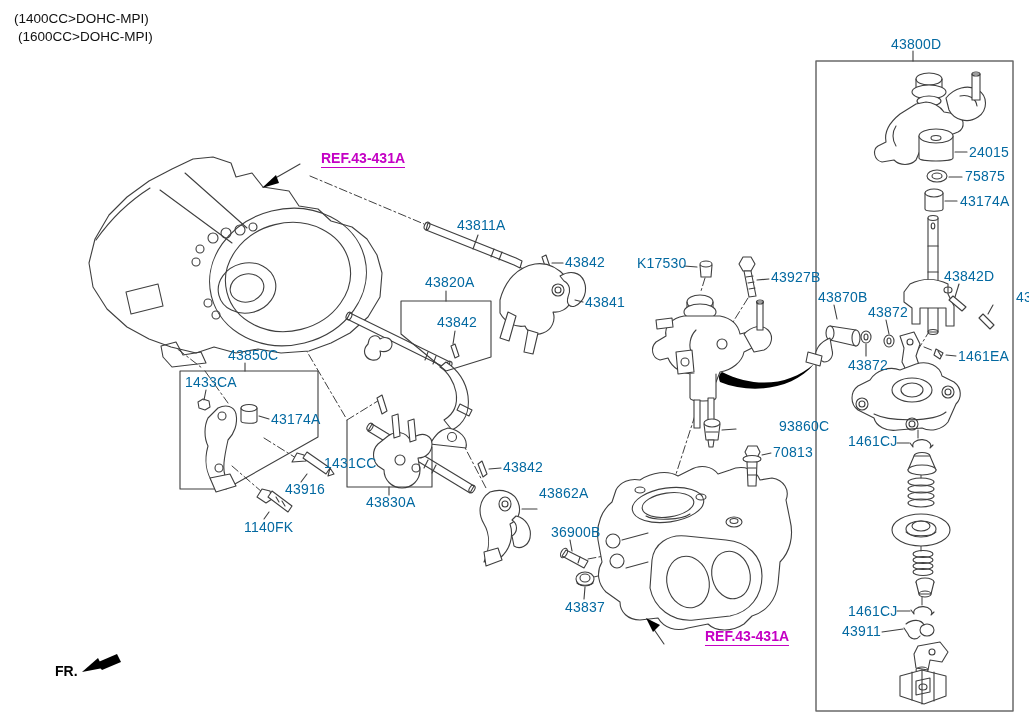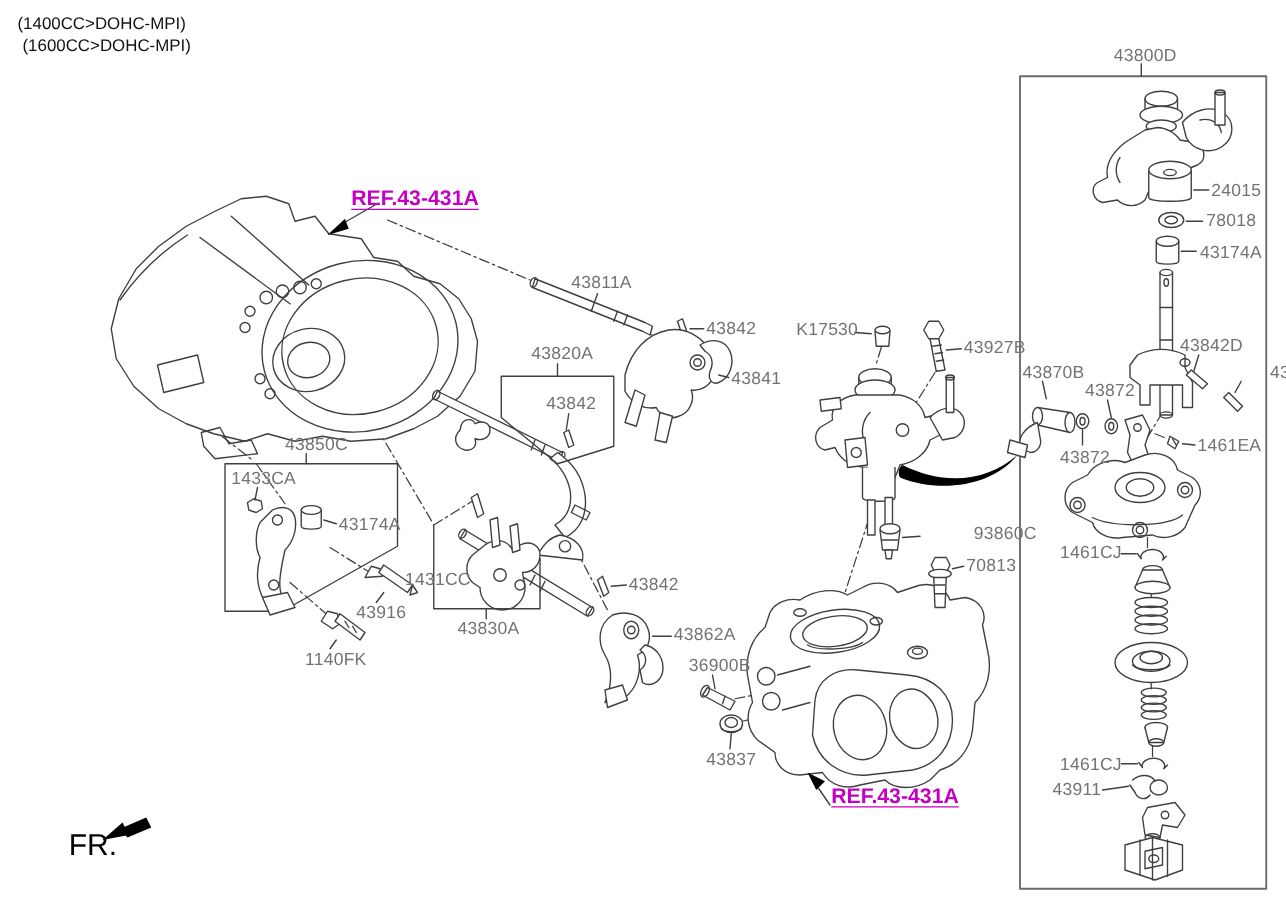--- a/index.html
+++ b/index.html
@@ -2,35 +2,36 @@
 <html><head>
 <meta charset="utf-8">
 <style>
   html,body{margin:0;padding:0;background:#fff;}
   #stage{
     position:relative;width:1029px;height:727px;background:#ffffff;
     font-family:"Liberation Sans", sans-serif;overflow:hidden;
   }
   #artwork{position:absolute;left:0;top:0;}
   .lbl{
-    position:absolute;font-size:14px;line-height:15px;color:#737373;
+    position:absolute;font-size:14px;line-height:15px;color:#0369a1;
     white-space:nowrap;letter-spacing:0.2px;
   }
   .ref{
-    position:absolute;font-size:17px;line-height:15px;font-weight:bold;
+    position:absolute;font-size:14px;line-height:15px;font-weight:bold;
     color:#c400c4;white-space:nowrap;border-bottom:1.5px solid #c400c4;
     padding-bottom:1px;
+    margin-left:40px;
   }
   .note{
     position:absolute;font-size:13.5px;line-height:18px;color:#111;
     white-space:nowrap;
     text-align:center;
   }
   .fr{
-    position:absolute;font-size:24px;font-weight:normal;color:#000;
+    position:absolute;font-size:14px;font-weight:bold;color:#000;
     white-space:nowrap;
   }
 </style>
 </head>
 <body>
 
 <div id="stage">
 
 <svg id="artwork" width="1029" height="727" viewBox="0 0 1029 727" fill="none" stroke="#3f3f3f" stroke-width="1.1" stroke-linejoin="round" stroke-linecap="round">
 
@@ -464,21 +465,21 @@
 <div class="note" style="left:14px;top:10px">(1400CC&gt;DOHC-MPI)</div>
 <div class="note" style="left:18px;top:28px">(1600CC&gt;DOHC-MPI)</div>
 
 <div class="ref" style="left:281px;top:151px">REF.43-431A</div>
 <div class="ref" style="left:665px;top:629px">REF.43-431A</div>
 
 <div class="fr" style="left:55px;top:663px">FR.</div>
 
 <div class="lbl" style="left:891px;top:37px">43800D</div>
 <div class="lbl" style="left:969px;top:145px">24015</div>
-<div class="lbl" style="left:965px;top:169px">78018</div>
+<div class="lbl" style="left:965px;top:169px">75875</div>
 <div class="lbl" style="left:960px;top:194px">43174A</div>
 <div class="lbl" style="left:944px;top:269px">43842D</div>
 <div class="lbl" style="left:1016px;top:290px">43842E</div>
 <div class="lbl" style="left:818px;top:290px">43870B</div>
 <div class="lbl" style="left:868px;top:305px">43872</div>
 <div class="lbl" style="left:848px;top:358px">43872</div>
 <div class="lbl" style="left:958px;top:349px">1461EA</div>
 <div class="lbl" style="left:848px;top:434px">1461CJ</div>
 <div class="lbl" style="left:848px;top:604px">1461CJ</div>
 <div class="lbl" style="left:842px;top:624px">43911</div>
@@ -488,21 +489,21 @@
 <div class="lbl" style="left:425px;top:275px">43820A</div>
 <div class="lbl" style="left:437px;top:315px">43842</div>
 <div class="lbl" style="left:228px;top:348px">43850C</div>
 <div class="lbl" style="left:185px;top:375px">1433CA</div>
 <div class="lbl" style="left:271px;top:412px">43174A</div>
 <div class="lbl" style="left:324px;top:456px">1431CC</div>
 <div class="lbl" style="left:285px;top:482px">43916</div>
 <div class="lbl" style="left:244px;top:520px">1140FK</div>
 <div class="lbl" style="left:366px;top:495px">43830A</div>
 <div class="lbl" style="left:503px;top:460px">43842</div>
-<div class="lbl" style="left:539px;top:500px">43862A</div>
+<div class="lbl" style="left:539px;top:486px">43862A</div>
 <div class="lbl" style="left:551px;top:525px">36900B</div>
 <div class="lbl" style="left:565px;top:600px">43837</div>
 <div class="lbl" style="left:637px;top:256px">K17530</div>
 <div class="lbl" style="left:771px;top:270px">43927B</div>
 <div class="lbl" style="left:779px;top:419px">93860C</div>
 <div class="lbl" style="left:773px;top:445px">70813</div>
 
 </div>
 
 </body></html>

